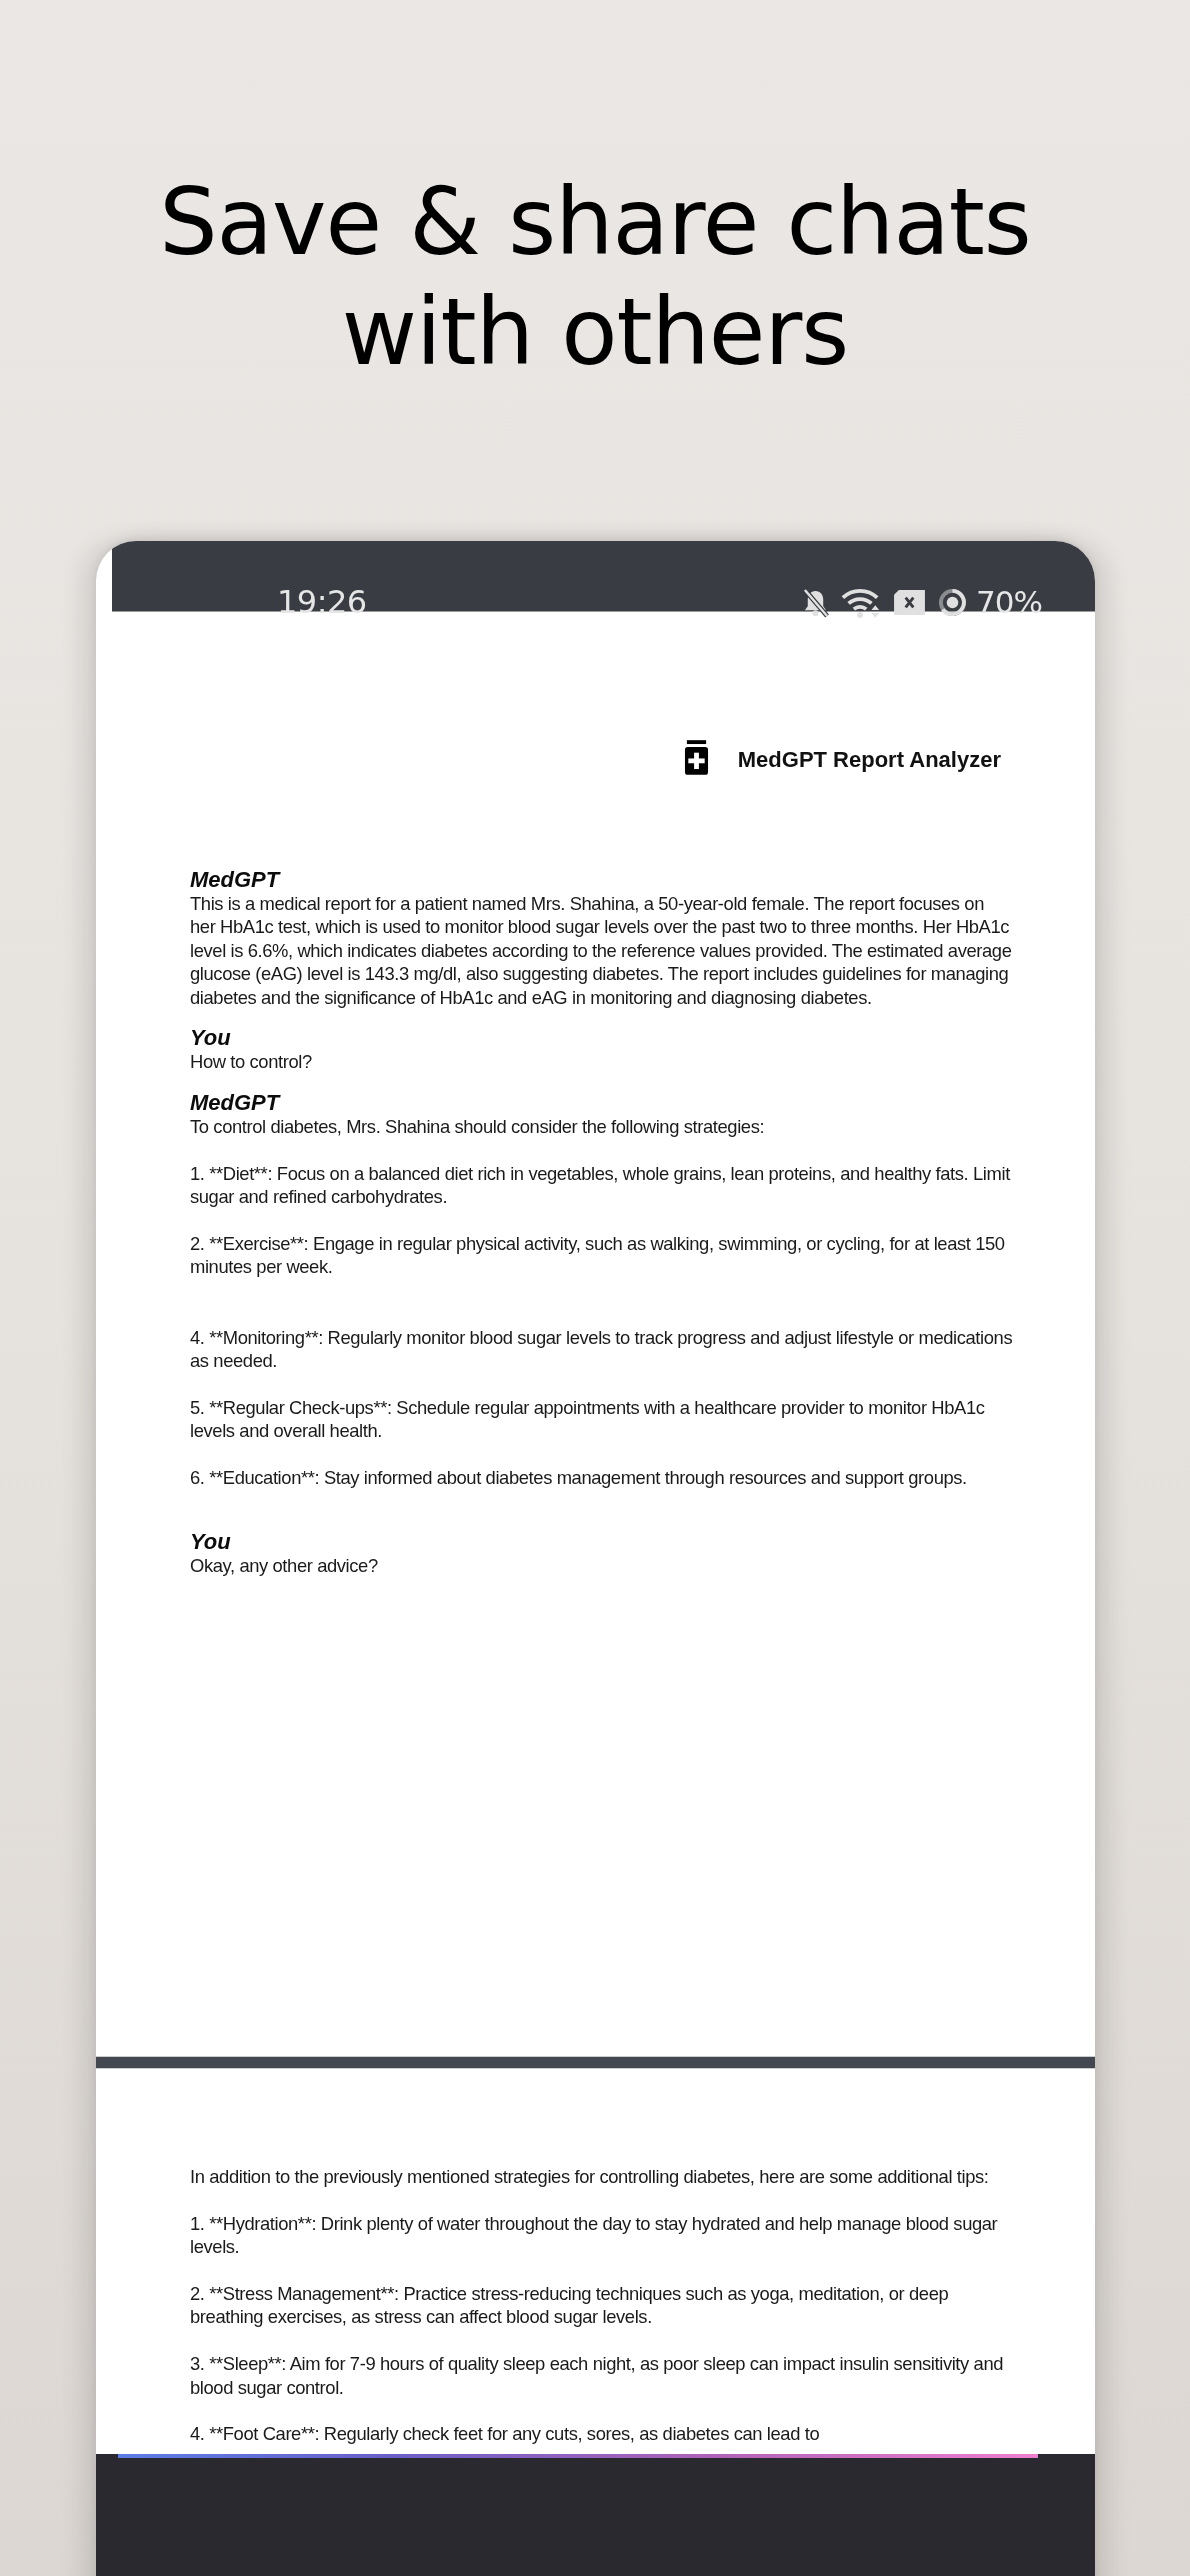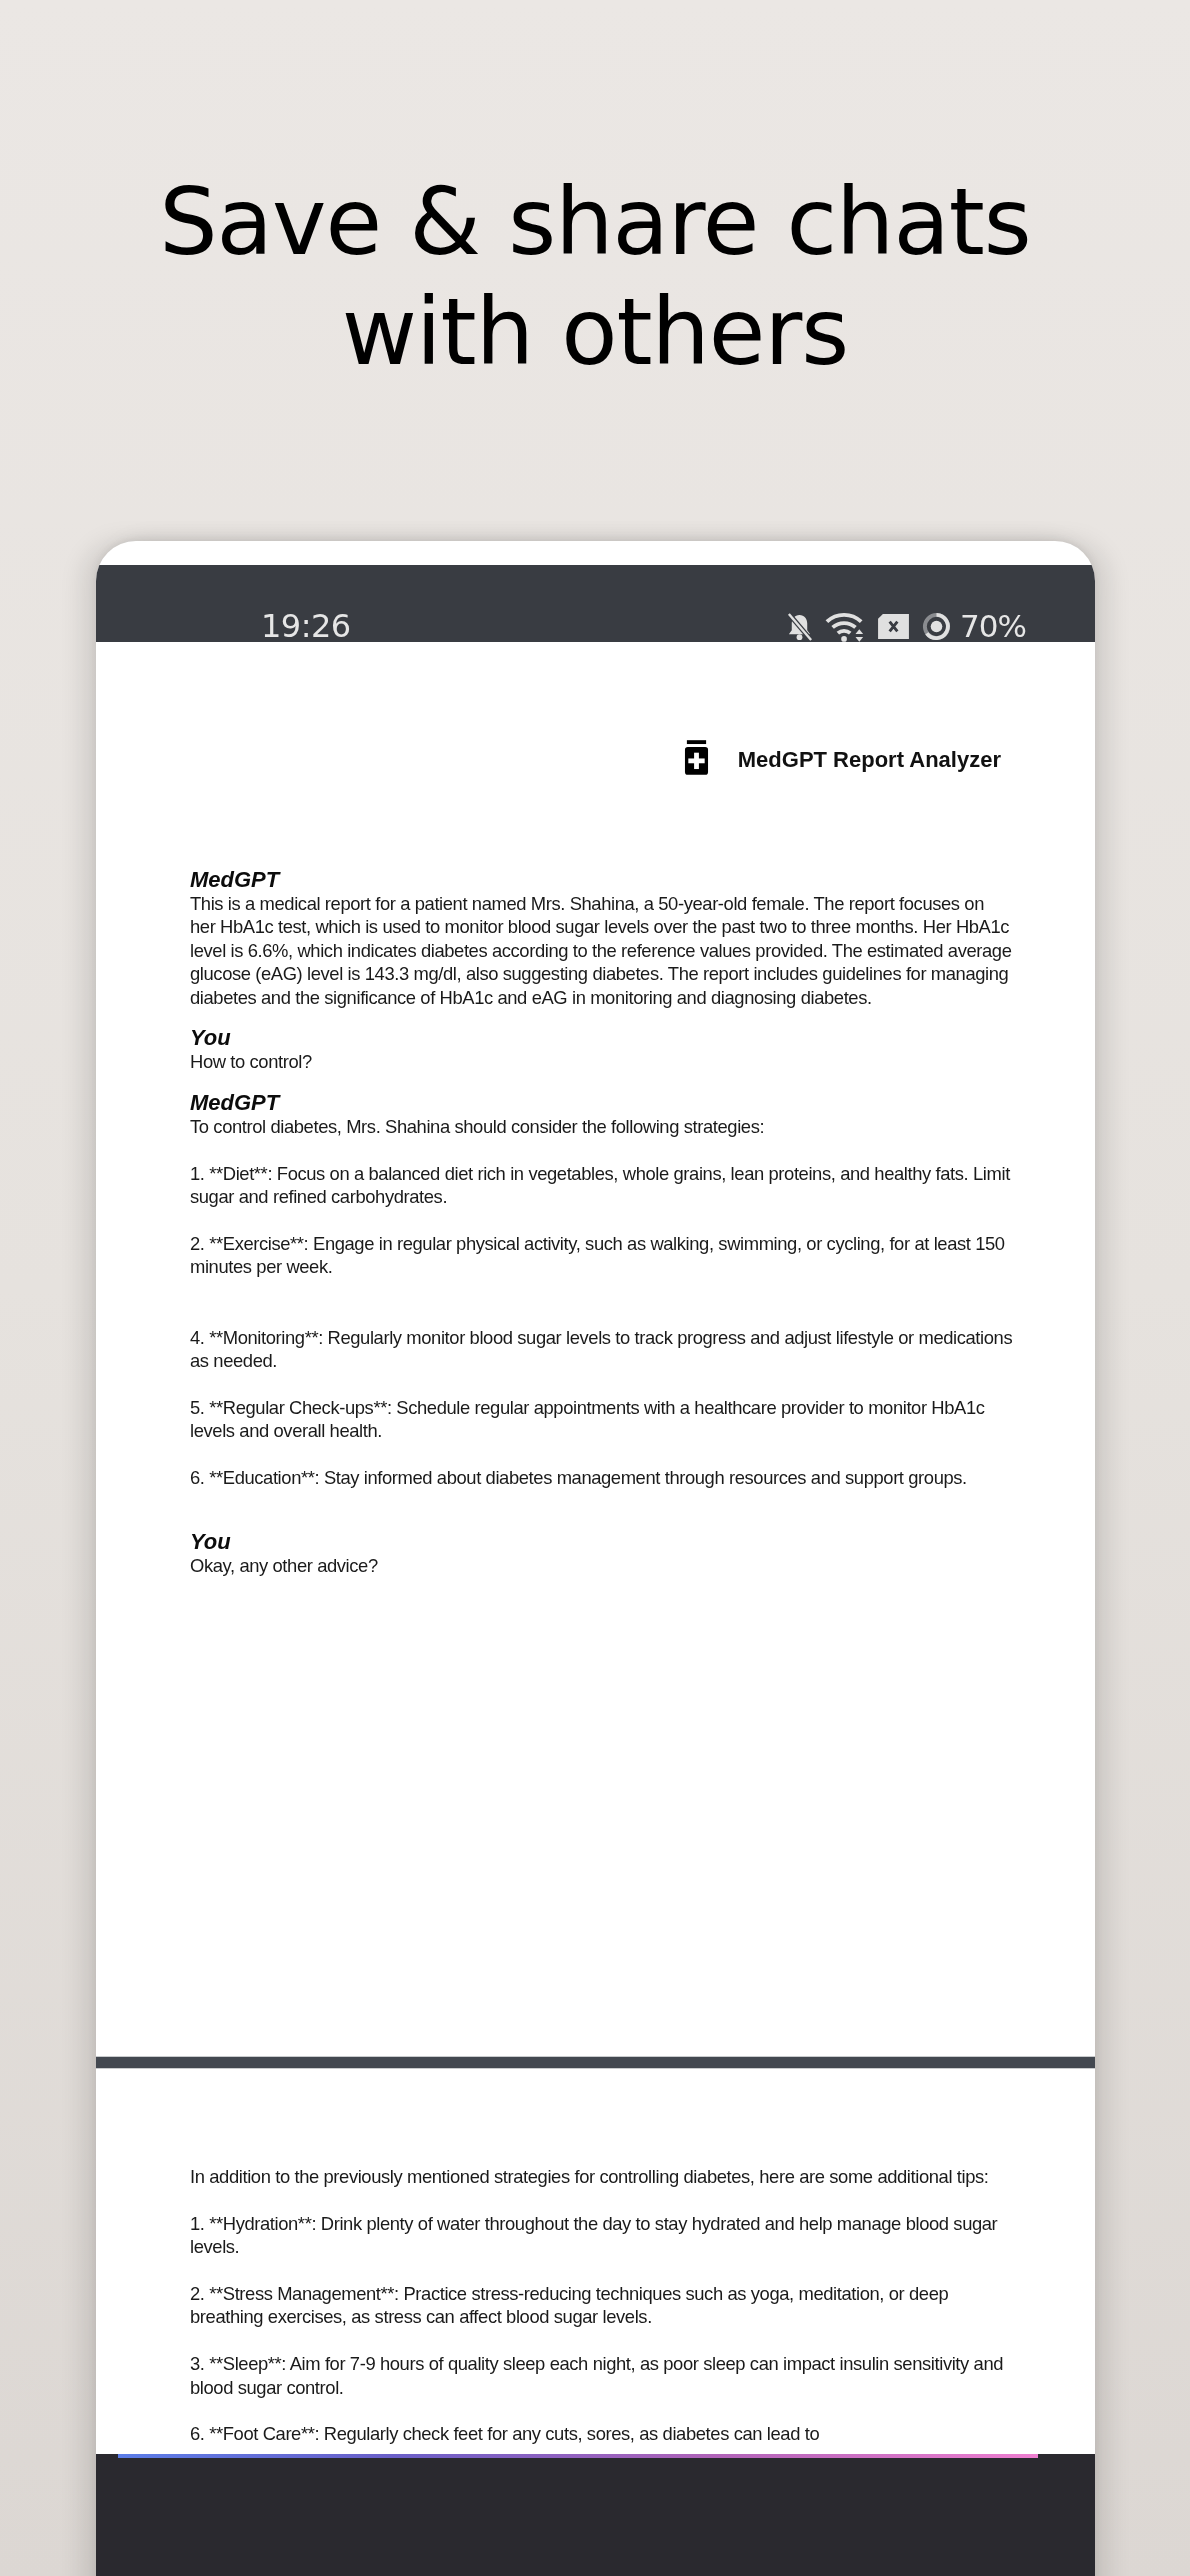--- a/index.html
+++ b/index.html
@@ -17,24 +17,23 @@
     font-weight: 400;
   }
   .headline span { display: block; }
   .phone {
     position: absolute; left: 96px; top: 541px; width: 999px; height: 2108px;
     border-radius: 40px 40px 0 0; overflow: hidden;
     box-shadow: -13.4px 0 23px rgba(0,0,0,0.10), 13.4px 0 23px rgba(0,0,0,0.10), 0 -1.9px 7.7px rgba(0,0,0,0.05);
     background: #fff;
   }
   .statusbar {
-    position: absolute; left: 0; top: 0; width: 100%; height: 101px;
+    position: absolute; left: 16px; top: 0; width: 100%; height: 71px;
     background: #393c42; color: #e8e8e8;
     border-bottom: 1.9px solid #9a9a9a;
-    margin-top: 24px;
   }
   .clock {
     position: absolute; left: 165px; top: 42px;
     font-family: "DejaVu Sans", sans-serif; font-size: 32px; letter-spacing: -0.5px;
     color: #e6e6e6;
   }
   .status-icons {
     position: absolute; right: 69px; top: 42px; height: 38px;
     display: flex; align-items: center; gap: 11.5px;
   }
@@ -179,21 +178,21 @@
   <div class="page page2">
     <div class="doc-text" style="top: 95px;">
       <span class="msg">In addition to the previously mentioned strategies for controlling diabetes, here are some additional tips:</span>
       <div class="gap-p"></div>
       <span class="msg">1. **Hydration**: Drink plenty of water throughout the day to stay hydrated and help manage blood sugar levels.</span>
       <div class="gap-p"></div>
       <span class="msg">2. **Stress Management**: Practice stress-reducing techniques such as yoga, meditation, or deep breathing exercises, as stress can affect blood sugar levels.</span>
       <div class="gap-p"></div>
       <span class="msg">3. **Sleep**: Aim for 7-9 hours of quality sleep each night, as poor sleep can impact insulin sensitivity and blood sugar control.</span>
       <div class="gap-p"></div>
-      <span class="msg">6. **Foot Care**: Regularly check feet for any cuts, sores, as diabetes can lead to</span>
+      <span class="msg">4. **Foot Care**: Regularly check feet for any cuts, sores, as diabetes can lead to</span>
     </div>
   </div>
 
   <div class="bottom-bar">
     <div class="gradient-line"></div>
   </div>
 </div>
 
 
 </body></html>

